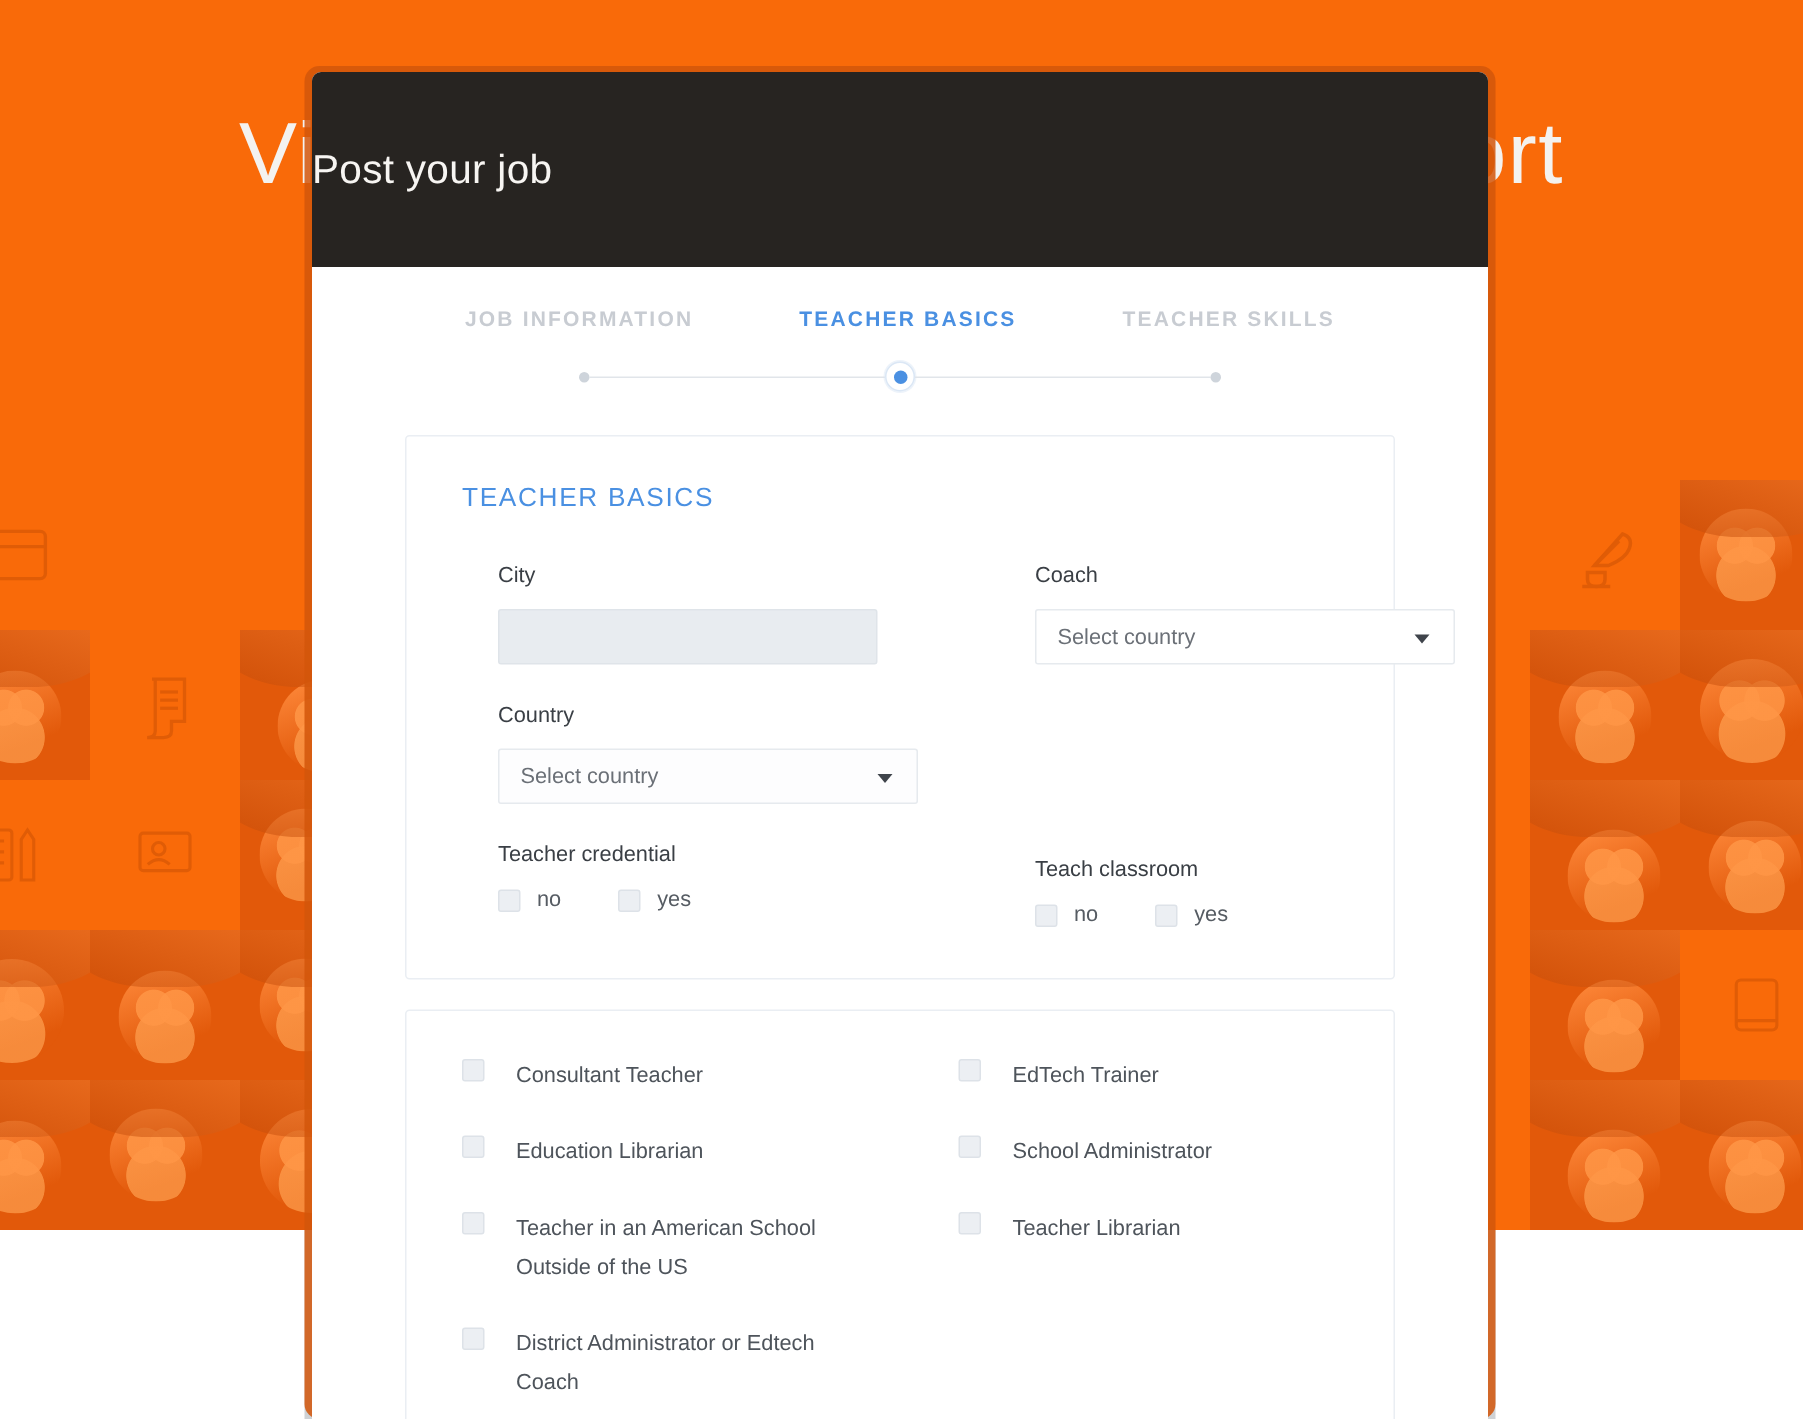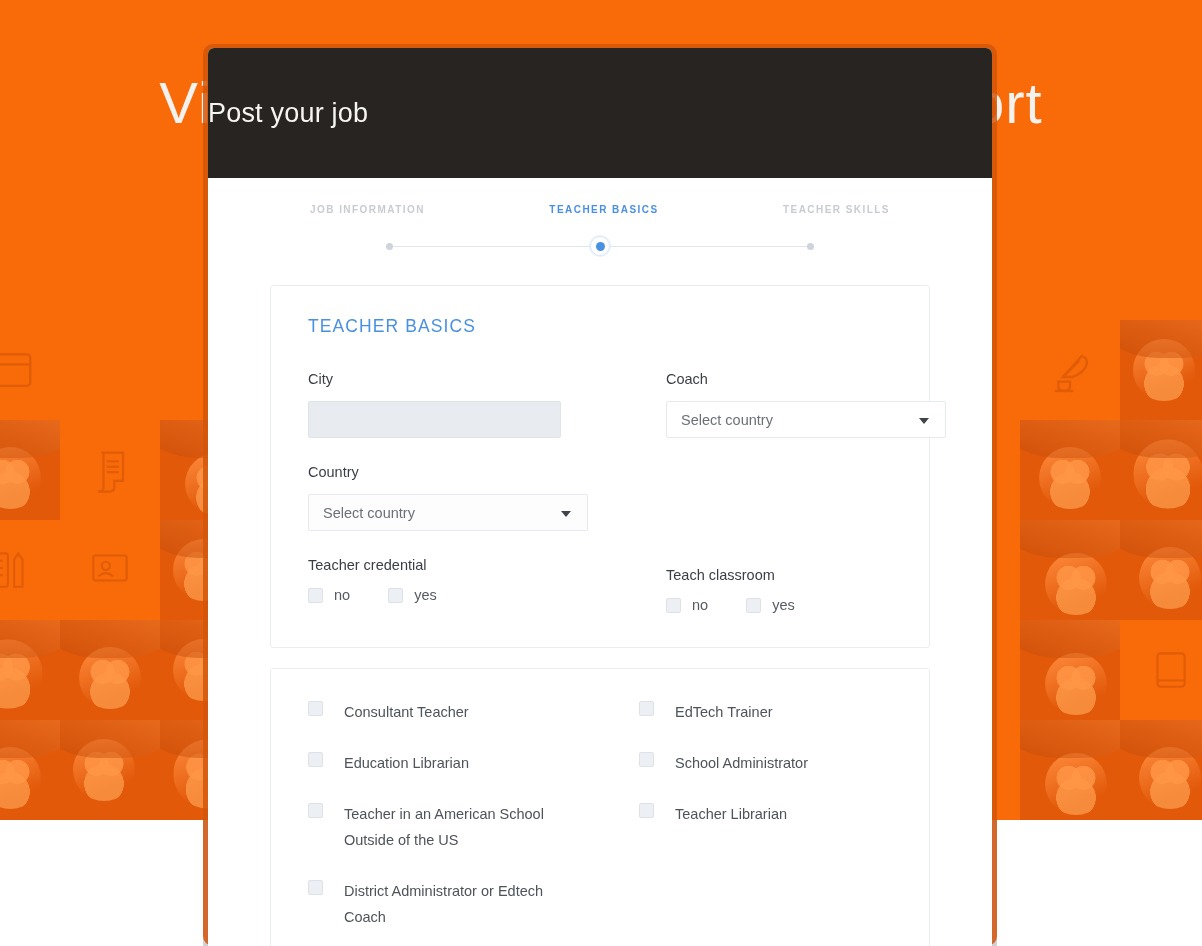--- a/index.html
+++ b/index.html
@@ -130,21 +130,21 @@
   }
 
   
   .stepper { padding-top: 26px; }
   .step-labels {
     display: flex;
     justify-content: space-between;
     padding: 0 102px;
   }
   .step-label {
-    font-size: 10px;
+    font-size: 14px;
     letter-spacing: 1.45px;
     color: #c8ccd2;
     font-weight: 700;
     text-transform: uppercase;
     white-space: nowrap;
   }
   .step-label.active { color: #4a90e2; }
 
   .step-track {
     margin-top: 22px;
@@ -200,20 +200,21 @@
     letter-spacing: 1.1px;
     font-weight: 400;
     text-transform: uppercase;
     margin-bottom: 34px;
   }
 
   .grid2 {
     display: grid;
     grid-template-columns: 1fr 1fr;
     column-gap: 78px;
+    margin-left: 24px;
   }
   .field { margin-bottom: 26px; }
   .field-label {
     font-size: 14.5px;
     color: #3a3f45;
     margin-bottom: 14px;
   }
   .text-input {
     width: 253px;
     height: 37px;

